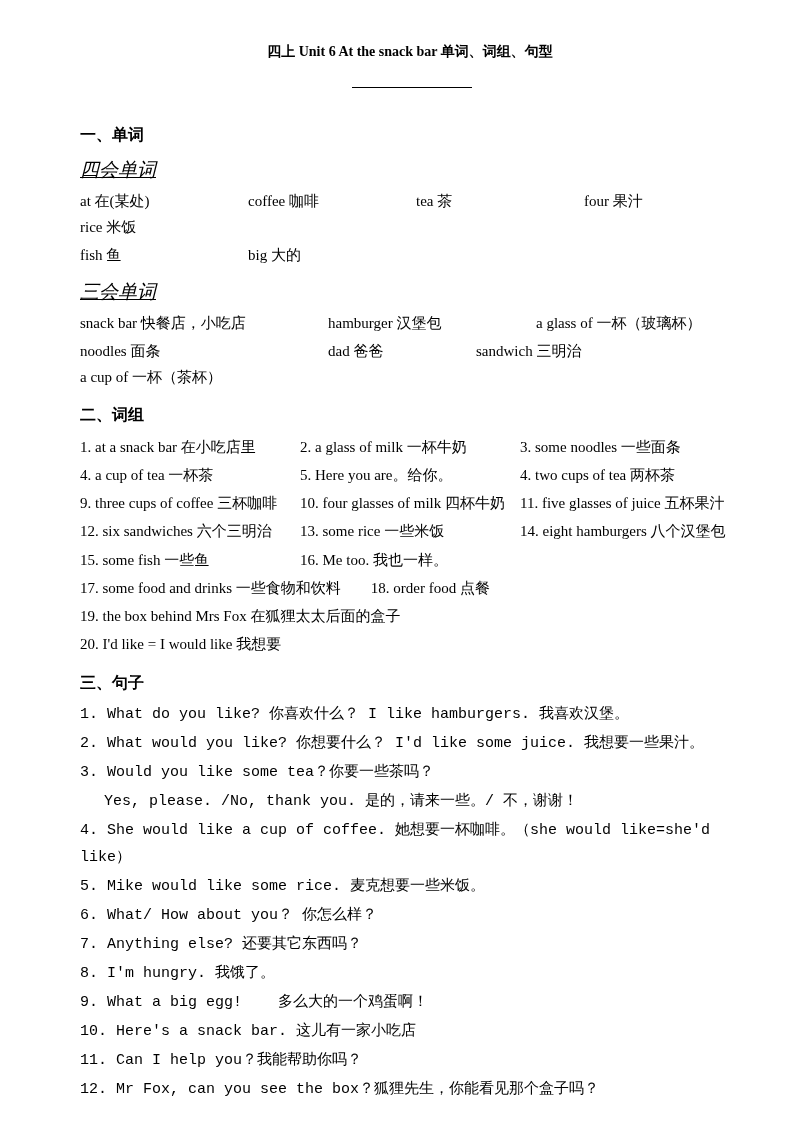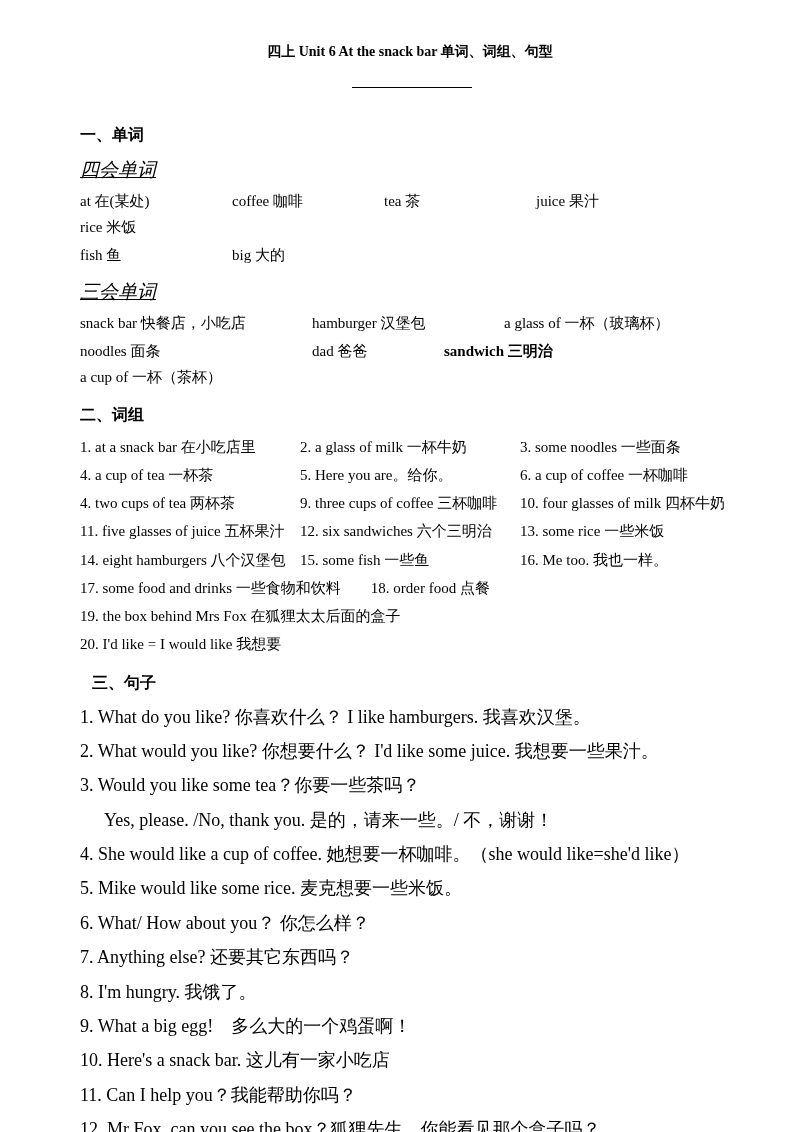--- a/index.html
+++ b/index.html
@@ -32,43 +32,44 @@
     }
     .sub-heading {
       font-style: italic;
       text-decoration: underline;
       margin-bottom: 2px;
       font-size: 19px;
     }
     .vocab-row {
       display: flex;
       flex-wrap: wrap;
-      gap: 0 32px;
+      gap: 0 48px;
       margin-bottom: 2px;
     }
     .vocab-item {
       min-width: 120px;
     }
     .phrase-grid {
       display: grid;
       grid-template-columns: 1fr 1fr 1fr;
       gap: 0;
     }
     .phrase-item {
       padding: 1px 0;
       font-size: 15px;
     }
     .sentence-list {
       list-style: none;
       padding: 0;
     }
     .sentence-list li {
       margin-bottom: 2px;
-      font-size: 18px;
+      font-size: 15px;
       line-height: 1.8;
+      font-family: Liberation Mono, monospace;
     }
     .indent {
       margin-left: 24px;
     }
     .name-line {
       display: inline-block;
       width: 120px;
       border-bottom: 1px solid #000;
       margin-left: 4px;
     }
@@ -85,66 +86,65 @@
 </div>
 
 <div class="section-heading">一、单词</div>
 
 <div class="sub-heading">四会单词</div>
 
 <div class="vocab-row">
   <span class="vocab-item">at 在(某处)</span>
   <span class="vocab-item">coffee 咖啡</span>
   <span class="vocab-item">tea 茶</span>
-  <span class="vocab-item">juice 果汁</span>
+  <span class="vocab-item">four 果汁</span>
   <span class="vocab-item">rice 米饭</span>
 </div>
 <div class="vocab-row">
   <span class="vocab-item">fish 鱼</span>
   <span class="vocab-item">big 大的</span>
 </div>
 
 <div class="sub-heading" style="margin-top:6px;">三会单词</div>
 
 <div class="vocab-row">
   <span style="min-width:200px;">snack bar 快餐店，小吃店</span>
   <span style="min-width:160px;">hamburger 汉堡包</span>
   <span>a glass of 一杯（玻璃杯）</span>
 </div>
 <div class="vocab-row">
   <span style="min-width:200px;">noodles 面条</span>
   <span style="min-width:100px;">dad 爸爸</span>
-  <span style="min-width:160px;font-weight:bold;">sandwich 三明治</span>
+  <span style="min-width:160px;">sandwich 三明治</span>
   <span>a cup of  一杯（茶杯）</span>
 </div>
 
 <div class="section-heading" style="margin-top:10px;">二、词组</div>
 
 <div class="phrase-grid">
   <div class="phrase-item">1. at a snack bar  在小吃店里</div>
   <div class="phrase-item">2. a glass of milk  一杯牛奶</div>
   <div class="phrase-item">3. some noodles  一些面条</div>
   <div class="phrase-item">4. a cup of tea  一杯茶</div>
   <div class="phrase-item">5. Here you are。给你。</div>
-  <div class="phrase-item">6. a cup of coffee  一杯咖啡</div>
   <div class="phrase-item">4. two cups of tea  两杯茶</div>
   <div class="phrase-item">9. three cups of coffee 三杯咖啡</div>
   <div class="phrase-item">10. four glasses of milk  四杯牛奶</div>
   <div class="phrase-item">11. five glasses of juice 五杯果汁</div>
   <div class="phrase-item">12. six sandwiches  六个三明治</div>
   <div class="phrase-item">13. some rice  一些米饭</div>
   <div class="phrase-item">14. eight hamburgers  八个汉堡包</div>
   <div class="phrase-item">15. some fish  一些鱼</div>
   <div class="phrase-item">16. Me too.  我也一样。</div>
   <div class="phrase-item full-row">17. some food and drinks  一些食物和饮料&nbsp;&nbsp;&nbsp;&nbsp;&nbsp;&nbsp;&nbsp; 18. order food  点餐</div>
   <div class="phrase-item full-row">19. the box behind Mrs Fox  在狐狸太太后面的盒子</div>
   <div class="phrase-item full-row">20. I'd like = I would like  我想要</div>
 </div>
 
-<div class="section-heading" style="margin-top:10px;margin-left:12px;">三、句子</div>
+<div class="section-heading" style="margin-top:10px;">三、句子</div>
 
 <ul class="sentence-list">
   <li>1. What do you like?  你喜欢什么？  I like hamburgers. 我喜欢汉堡。</li>
   <li>2. What would you like?  你想要什么？  I'd like some juice. 我想要一些果汁。</li>
   <li>3. Would you like some tea？你要一些茶吗？</li>
   <li class="indent">Yes, please. /No, thank you.  是的，请来一些。/ 不，谢谢！</li>
   <li>4. She would like a cup of coffee.  她想要一杯咖啡。（she would like=she'd like）</li>
   <li>5. Mike would like some rice. 麦克想要一些米饭。</li>
   <li>6. What/ How about you？  你怎么样？</li>
   <li>7. Anything else?  还要其它东西吗？</li>

